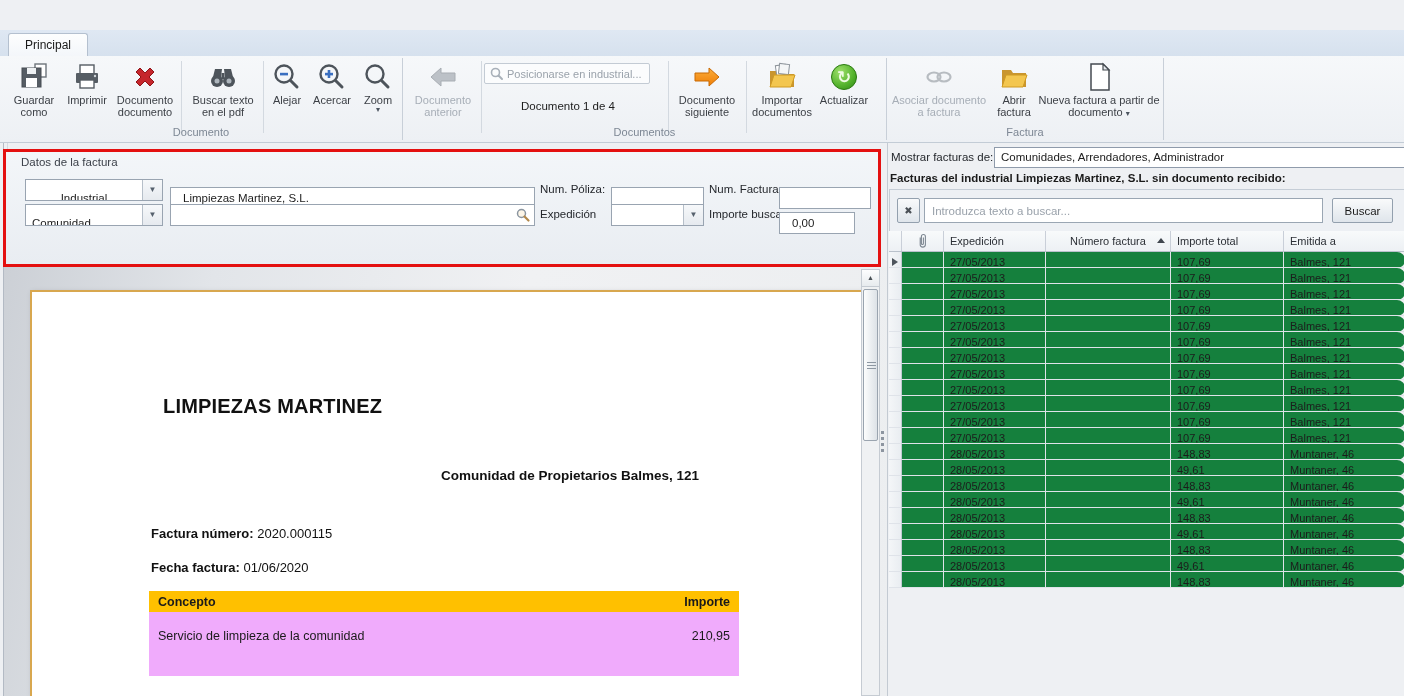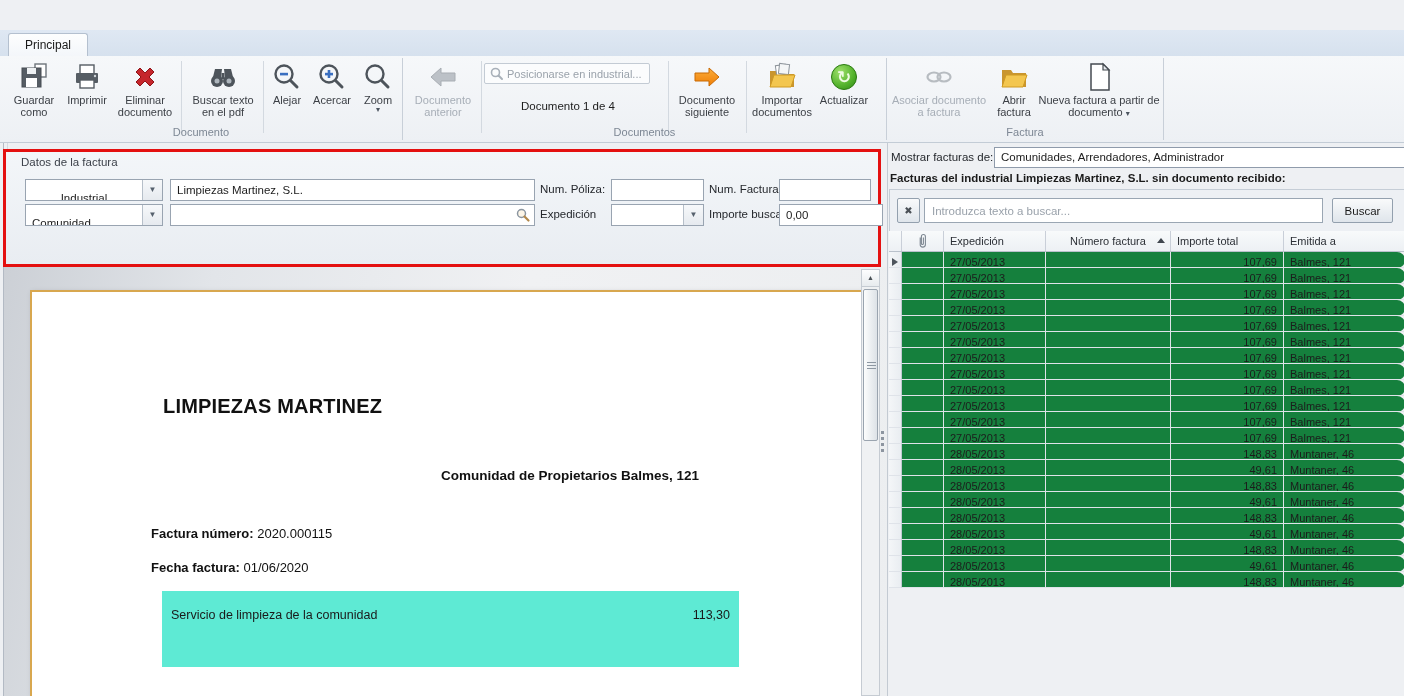--- a/index.html
+++ b/index.html
@@ -45,41 +45,41 @@
   
   .red-box { position:absolute; left:3px; top:149px; width:878px; height:118px;
     border:3px solid #e41010; background:linear-gradient(#f3f6f9,#e9edf2); }
   .form-caption { position:absolute; left:18px; top:153px; font-size:11.5px; color:#3c414a; }
   .combo { position:absolute; height:22px; background:#fff; border:1px solid #99a4b1; display:flex; }
   .combo .cbody { flex:1; font-size:11.5px; color:#1c1c1c; line-height:20px; padding:8px 6px; overflow:hidden; white-space:nowrap; }
   .combo .cbody.center { text-align:center; }
   .combo .carrow { width:20px; border-left:1px solid #b6bfc9; background:linear-gradient(#f6f8fa,#e6eaef);
     text-align:center; line-height:20px; font-size:8px; color:#55606c; }
   .tfield { position:absolute; height:22px; background:#fff; border:1px solid #99a4b1;
-    font-size:11.5px; color:#1c1c1c; padding:0 6px; font-family:"Liberation Sans",sans-serif; outline:none; }
+    font-size:11.5px; color:#1c1c1c; padding:0 12px; font-family:"Liberation Sans",sans-serif; outline:none;margin-top:8px; }
   .flabel { position:absolute; font-size:11.5px; color:#25282d; }
   .search-field { position:absolute; background:#fff; border:1px solid #99a4b1; display:flex; align-items:center; }
   .search-field input { flex:1; border:none; outline:none; font-size:11.5px; padding:0 6px; font-family:"Liberation Sans",sans-serif; }
   .btn { background:linear-gradient(#f9fafb,#dfe5eb); border:1px solid #93a0ae; border-radius:2px;
     font-size:11.5px; color:#1c1c1c; display:flex; align-items:center; justify-content:center; gap:5px; cursor:default; }
   .aplicar-btn { position:absolute; left:757px; top:232px; width:111px; height:23px; }
 
   
   .doc-panel { position:absolute; left:4px; top:267px; width:883px; height:429px;
     background:linear-gradient(100deg,#ccd0d6 0%,#e2e5e9 22%,#f0f1f3 55%,#eceef0 100%); }
   .doc-page { position:absolute; left:26px; top:23px; width:837px; height:406px;
     background:#fff; border:2px solid #d8a74f; border-bottom:none; box-shadow:2px 2px 5px rgba(60,65,75,.25); }
   .doc-company { position:absolute; left:131px; top:103px; font-size:20px; font-weight:bold; color:#111; letter-spacing:.2px; }
   .doc-addressee { position:absolute; left:409px; top:176px; font-size:13.5px; font-weight:bold; color:#111; }
   .doc-line { position:absolute; left:119px; font-size:13px; color:#111; }
   .doc-line b { font-weight:bold; }
   .doc-table { position:absolute; left:117px; top:299px; width:590px; }
   .doc-th { height:21px; background:#ffc000; display:flex; justify-content:space-between; align-items:center;
     padding:0 9px; font-size:12.5px; font-weight:bold; color:#1a1a1a; }
-  .doc-tb { height:76px; background:#5eead4; position:relative;margin-left:13px; }
+  .doc-tb { height:64px; background:#f0abfc; position:relative; }
   .doc-tb .cc { position:absolute; left:9px; top:17px; font-size:12.5px; color:#1a1a1a; }
   .doc-tb .ci { position:absolute; right:9px; top:17px; font-size:12.5px; color:#1a1a1a; }
 
   
   .vscroll { position:absolute; left:857px; top:2px; width:19px; height:427px;
     background:#eff1f3; border:1px solid #c5cbd2; }
   .vs-up { height:17px; background:linear-gradient(#fdfdfe,#e7ebee); border-bottom:1px solid #c5cbd2;
     text-align:center; font-size:7px; line-height:16px; color:#4a5056; }
   .vs-thumb { position:absolute; left:1px; top:19px; width:15px; height:152px;
     background:linear-gradient(to right,#fcfdfd,#dde2e7); border:1px solid #9aa4af; border-radius:2px; }
@@ -108,21 +108,21 @@
   .ghead { display:flex; height:21px; background:linear-gradient(#f8fafb,#edf0f4); border-bottom:1px solid #b9c1cb; }
   .ghead .hc { border-right:1px solid #c9cfd8; line-height:20px; padding:0 6px; color:#2c3036;
     overflow:hidden; white-space:nowrap; position:relative; }
   .grow { display:flex; height:16px; background:#15803d;border-radius:9px; }
   .grow .c { border-right:1px solid #dfe3e9; border-bottom:1px solid #dfe3e9; line-height:20px;
     padding:0 6px; color:#1c1c1c; overflow:hidden; white-space:nowrap; }
   .w-sel { width:13px; padding:0 !important; }
   .w-clip { width:42px; text-align:center; padding:0 !important; }
   .w-exp { width:102px; }
   .w-num { width:125px;text-align:center; }
-  .w-imp { width:113px; text-align:right; }
+  .w-imp { width:113px; text-align:left; }
   .w-emi { width:121px; border-right:none !important; }
   .grow .c.w-sel { background:linear-gradient(to right,#f4f6f8,#e9edf1); border-right:1px solid #c2c9d2; position:relative; }
   .ghead .hc.w-sel { background:transparent; }
   .sort-asc { position:absolute; right:5px; top:7px; width:0; height:0;
     border-left:4px solid transparent; border-right:4px solid transparent; border-bottom:5px solid #40464e; }
   .cur-arrow { display:none; position:absolute; left:3px; top:6px; width:0; height:0;
     border-top:4px solid transparent; border-bottom:4px solid transparent; border-left:6px solid #4e555d; }
   .grow.first .cur-arrow { display:block; }
 </style>
 </head>
@@ -152,21 +152,21 @@
         <rect x="5" y="12" width="22" height="10" rx="1" fill="#565d64"></rect>
         <rect x="9" y="19" width="14" height="8" fill="#fff" stroke="#565d64" stroke-width="1.4"></rect>
         <circle cx="24" cy="15" r="1.2" fill="#cfd5da"></circle>
       </svg></span>
       <span>Imprimir</span>
     </div>
     <div class="rbtn" style="left:112px;width:66px">
       <span class="ric"><svg width="32" height="32" viewBox="0 0 32 32">
         <path d="M7 11 L11 7 L16 12 L21 7 L25 11 L20 16 L25 21 L21 25 L16 20 L11 25 L7 21 L12 16 Z" fill="#c5262c" stroke="#8e1418" stroke-width="1"></path>
       </svg></span>
-      <span>Eliminar documento</span>
+      <span>Documento documento</span>
     </div>
     <div class="vsep" style="left:181px"></div>
     <div class="rbtn" style="left:185px;width:76px">
       <span class="ric"><svg width="32" height="32" viewBox="0 0 32 32">
         <path d="M8 8 h7 l-1 8 h-8 Z" fill="#4d545b"></path>
             <path d="M24 8 h-7 l1 8 h8 Z" fill="#4d545b"></path>
         <circle cx="10" cy="20" r="6" fill="#4d545b"></circle>
             <circle cx="22" cy="20" r="6" fill="#4d545b"></circle>
         <circle cx="10" cy="20" r="2.5" fill="#aeb6bd"></circle>
             <circle cx="22" cy="20" r="2.5" fill="#aeb6bd"></circle>
@@ -311,21 +311,21 @@
         <circle cx="6.5" cy="6.5" r="4" fill="#fdf6e8" stroke="#8a95a0" stroke-width="1.5"></circle>
         <line x1="9.5" y1="9.5" x2="13.5" y2="13.5" stroke="#b2884a" stroke-width="2.2" stroke-linecap="round"></line>
       </svg>
     </div>
     <span class="flabel" style="left:534px;top:56px">Expedición</span>
     <div class="combo" style="left:605px;top:52px;width:93px">
       <div class="cbody"></div>
       <div class="carrow">▼</div>
     </div>
     <span class="flabel" style="left:703px;top:56px">Importe buscar:</span>
-    <input class="tfield" style="left: 773px; top: 52px; width: 104px;" value="0,00">
+    <input class="tfield" style="left: 773px; top: 52px; width: 76px;" value="0,00">
 
     <div class="btn aplicar-btn">
       <svg width="14" height="14" viewBox="0 0 14 14">
         <rect x="1" y="1" width="12" height="12" rx="1" fill="#3a68c8" stroke="#27478c" stroke-width="1"></rect>
         <rect x="4" y="1.5" width="6" height="4" fill="#dfe8fa"></rect>
         <rect x="3.5" y="8" width="7" height="4.5" fill="#fff"></rect>
       </svg>
       <span>Aplicar cambios</span>
     </div>
   </div>
@@ -336,23 +336,27 @@
       <div class="doc-addressee">Comunidad de Propietarios Balmes, 121</div>
       <div class="doc-line" style="top:234px">
         <b>Factura número:</b>
         <span>2020.000115</span>
       </div>
       <div class="doc-line" style="top:268px">
         <b>Fecha factura:</b>
         <span>01/06/2020</span>
       </div>
       <div class="doc-table">
+        <div class="doc-th">
+          <span>Concepto</span>
+          <span>Importe</span>
+        </div>
         <div class="doc-tb">
           <span class="cc">Servicio de limpieza de la comunidad</span>
-          <span class="ci">113,30</span>
+          <span class="ci">210,95</span>
         </div>
       </div>
     </div>
     <div class="vscroll">
       <div class="vs-up">▲</div>
       <div class="vs-thumb">
         <div class="vs-grip">
             <div></div>
             <div></div>
             <div></div>

